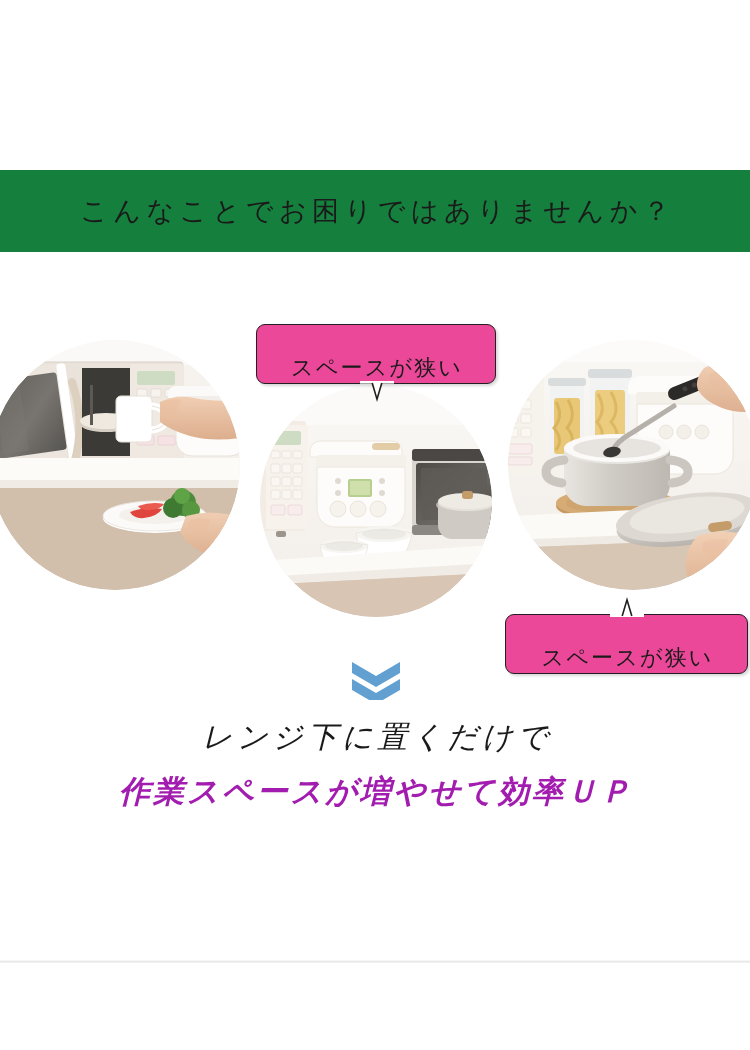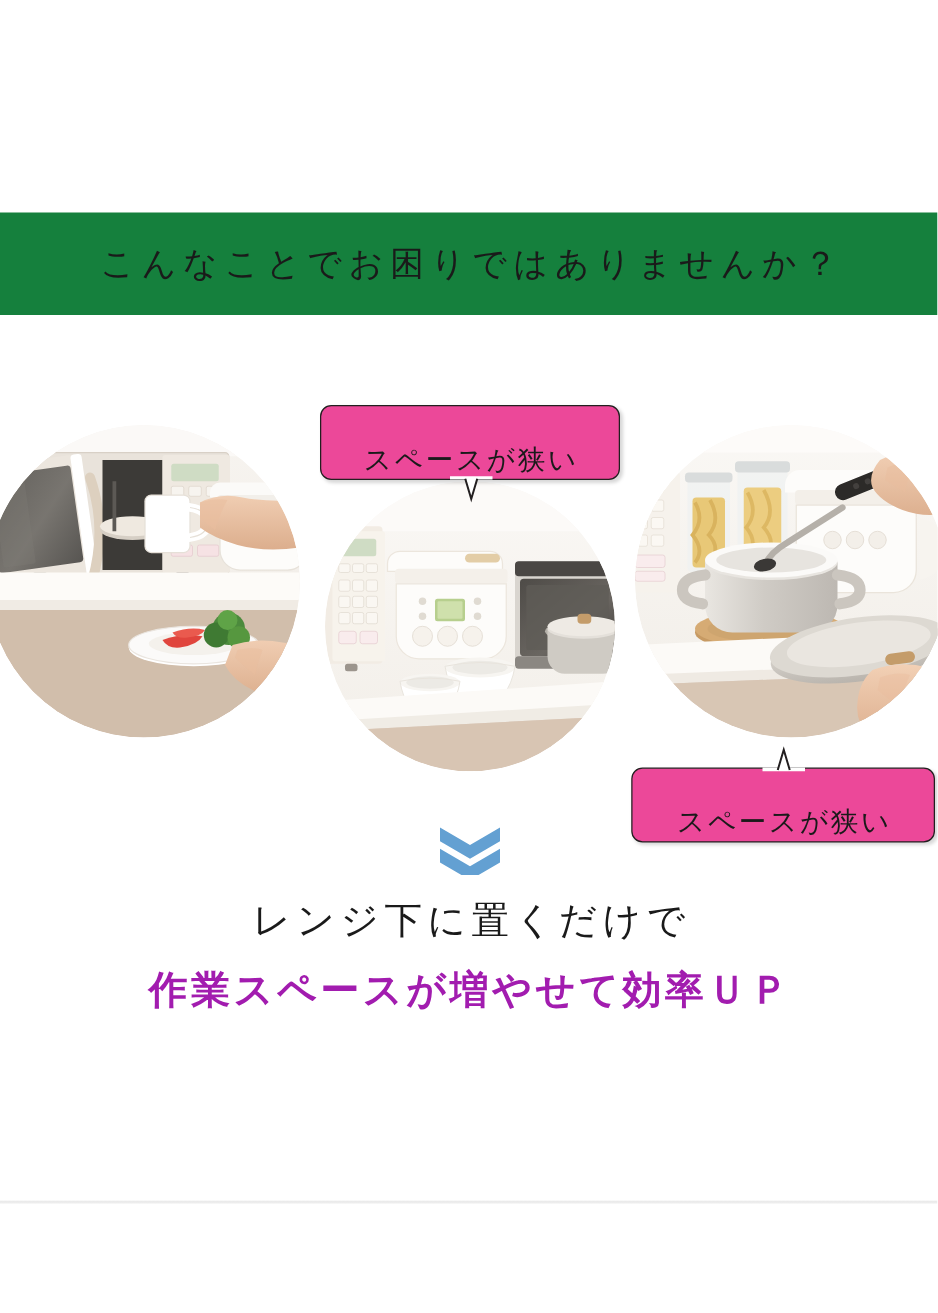--- a/index.html
+++ b/index.html
@@ -150,20 +150,21 @@
     height: 40px;
   }
 
   
   .headline {
     position: absolute;
     left: 0;
     top: 718px;
     width: 750px;
     text-align: center;
+    font-style: italic;
   }
   .headline-line1 {
     font-size: 30px;
     font-weight: 500;
     color: #1a1a1a;
     letter-spacing: 4.5px;
     text-indent: 4.5px;
     line-height: 1.28;
   }
   .headline-line2 {

